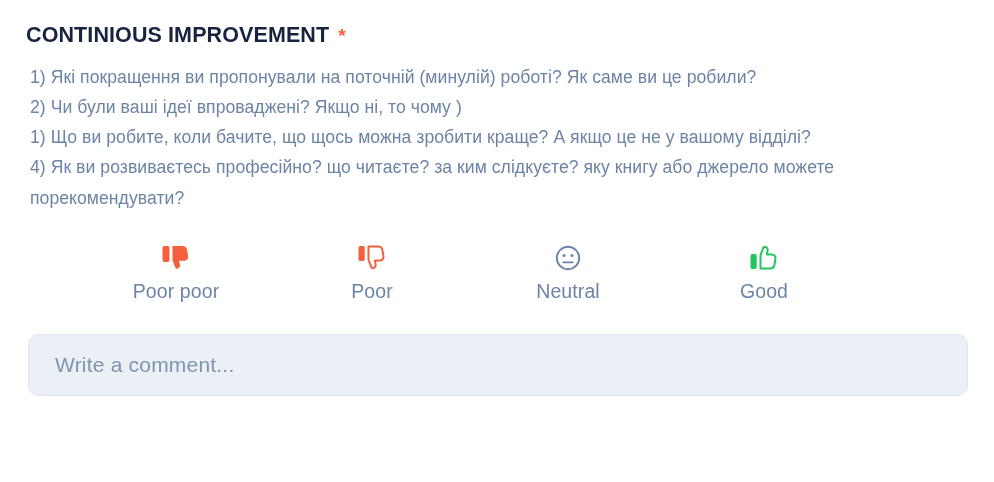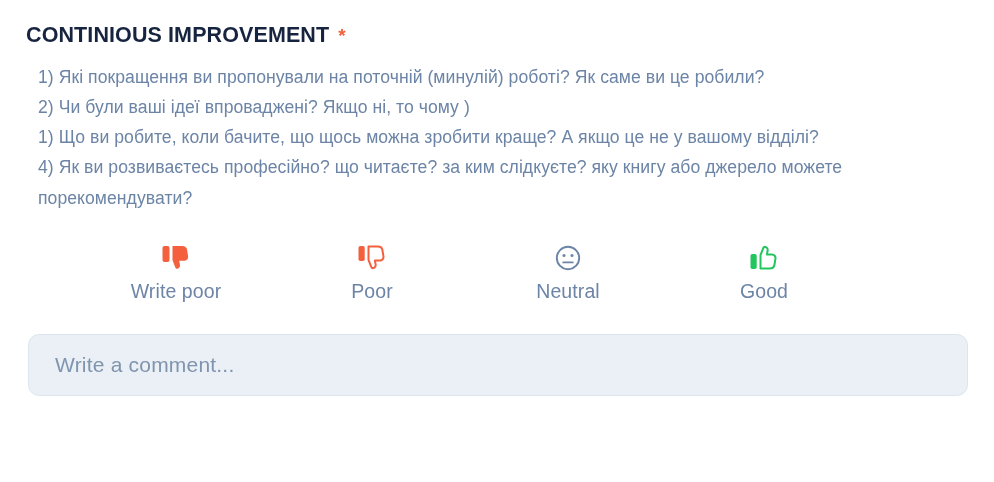--- a/index.html
+++ b/index.html
@@ -36,21 +36,21 @@
   .required-mark {
     color: #f4603e;
     font-size: 19px;
     font-weight: bold;
     line-height: 1;
   }
   .question-body {
     font-size: 17.6px;
     color: #6c84a6;
     line-height: 1.72;
-    margin: 12px;
+    margin: 4px;
     letter-spacing: 0.05px;
     max-width: 945px;
   }
   .question-line {
     display: block;
   }
 
   .rating-row {
     display: flex;
     margin-top: 28px;
@@ -127,21 +127,21 @@
 
   <div class="rating-row">
 
     <div class="rating-option">
       <span class="rating-icon">
         <svg width="30" height="28" viewBox="0 0 30 28" aria-hidden="true">
           <rect x="1.5" y="2" width="7" height="16" rx="2" fill="#f4603e"></rect>
           <path d="M11.5 2h9.6c2.6 0 4.6 1.4 4.9 3.6l1.1 6.8c.35 2.3-1.35 4.3-3.7 4.3h-5.2l.75 4.1c.35 1.9-.75 3.6-2.5 3.9-.95.17-1.8-.35-2.15-1.25l-2.8-7.3z" fill="#f4603e"></path>
         </svg>
       </span>
-      <span class="rating-label">Write poor</span>
+      <span class="rating-label">Poor poor</span>
     </div>
 
     <div class="rating-option">
       <span class="rating-icon">
         <svg width="30" height="28" viewBox="0 0 30 28" aria-hidden="true">
           <rect x="1.5" y="2" width="6.2" height="15" rx="1.8" fill="#f4603e"></rect>
           <path d="M11.5 2.6h9.3c2.4 0 4.3 1.3 4.6 3.4l1.05 6.4c.33 2.15-1.25 4.05-3.45 4.05h-5.1l.72 3.95c.33 1.8-.7 3.4-2.35 3.68-.9.16-1.7-.33-2.03-1.18l-2.74-7.1z" fill="none" stroke="#f4603e" stroke-width="2" stroke-linejoin="round"></path>
         </svg>
       </span>
       <span class="rating-label">Poor</span>

